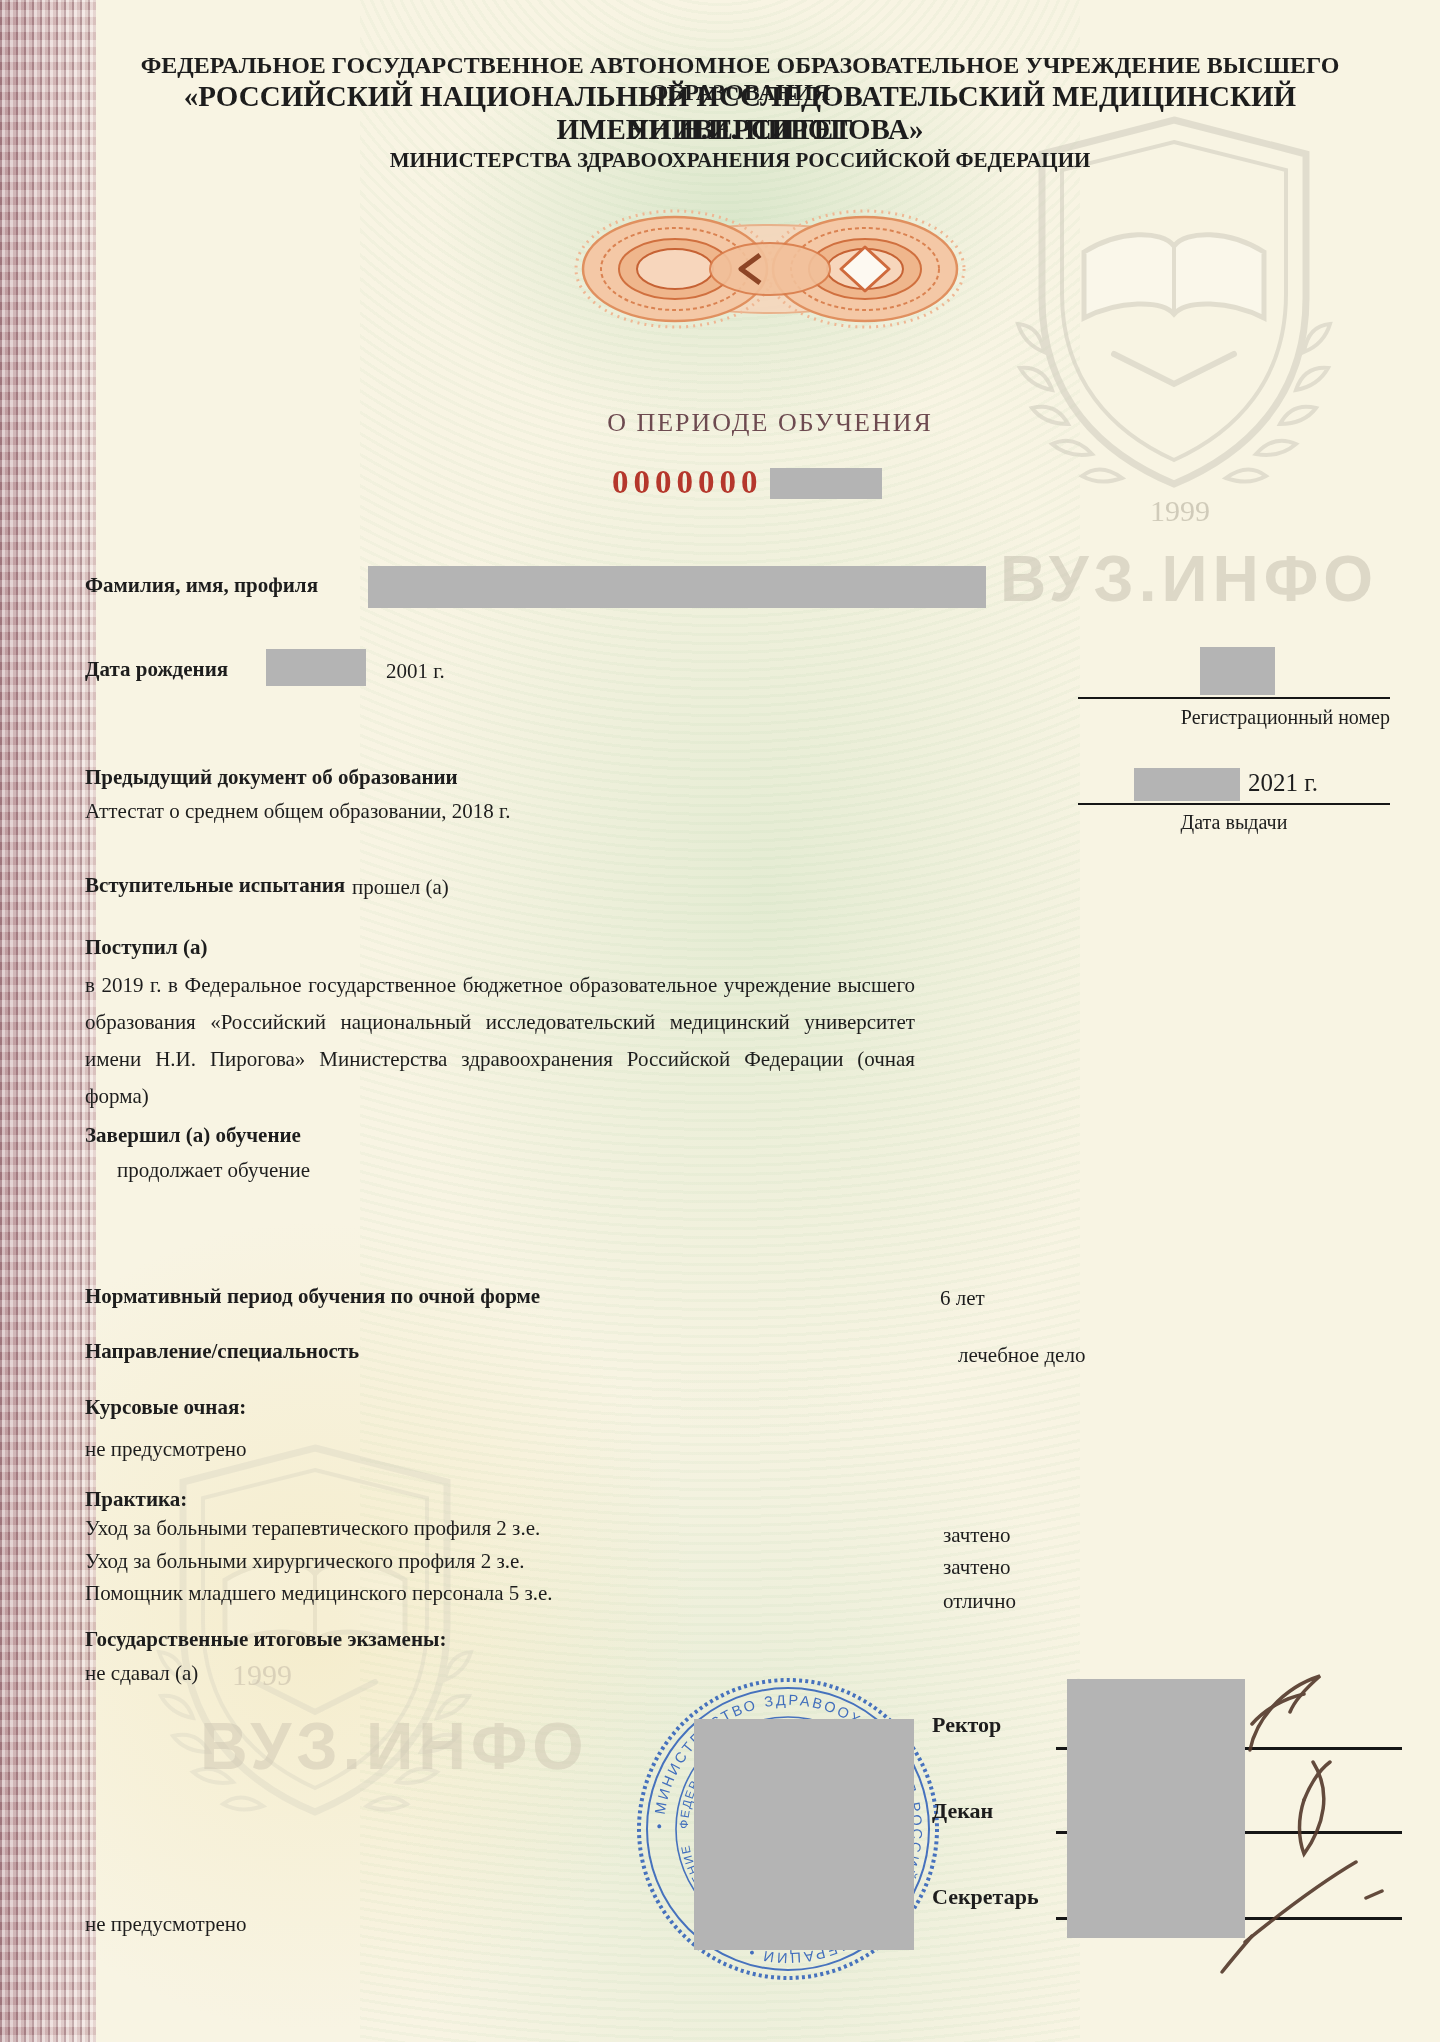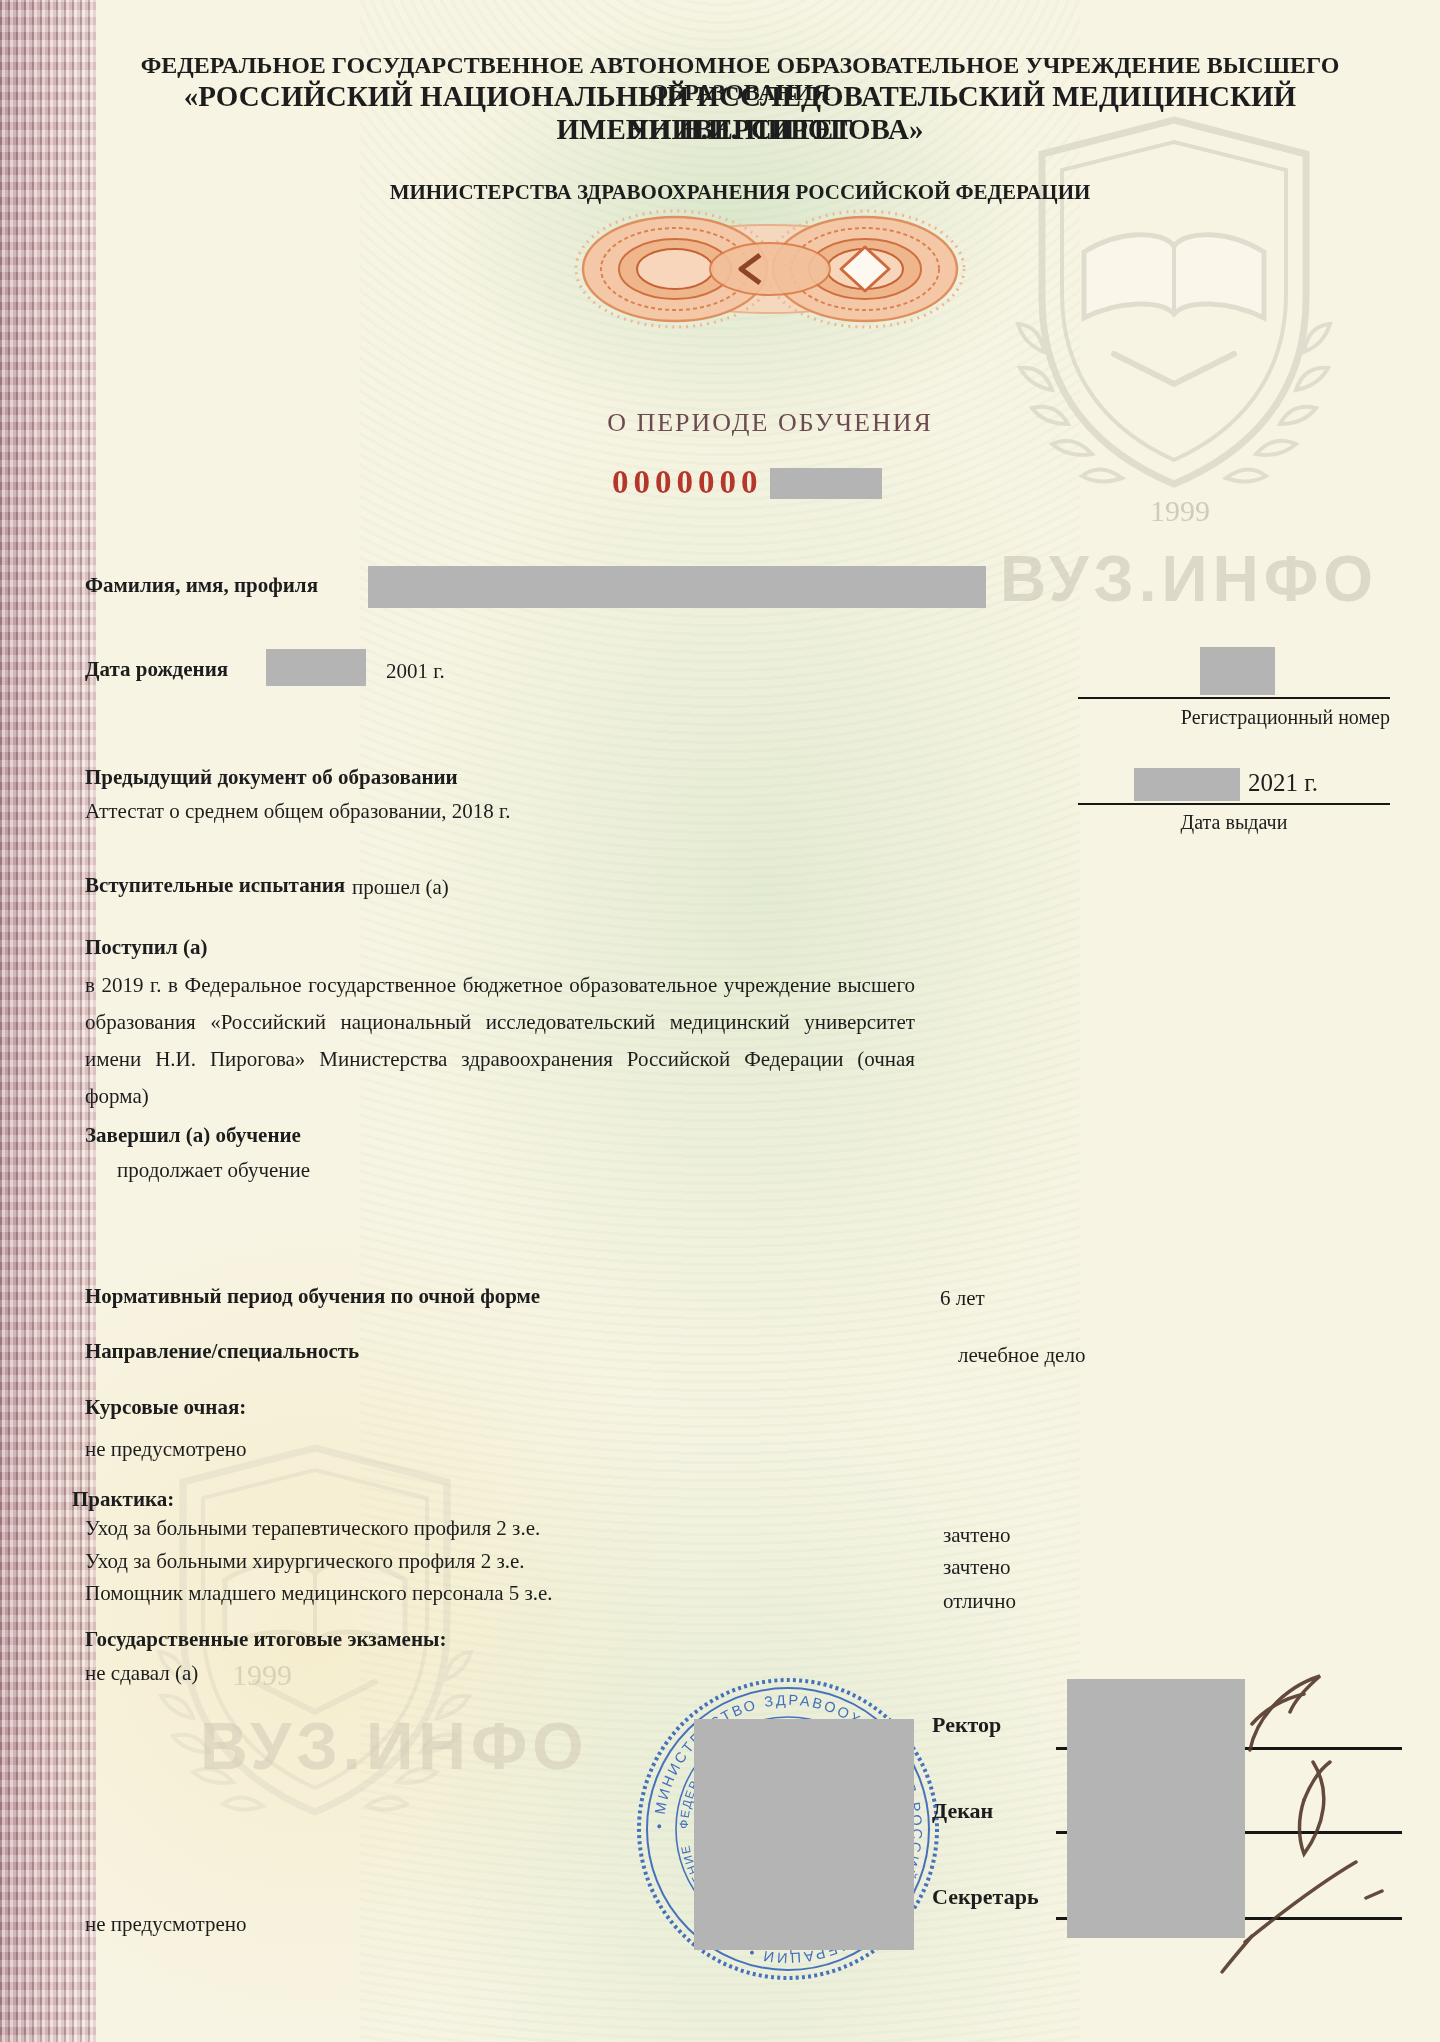--- a/index.html
+++ b/index.html
@@ -74,21 +74,21 @@
   </svg>
 
   <div class="abs wm" style="left:1150px;top:494px;font-size:30px;color:rgba(195,190,172,.75)">1999</div>
   <div class="abs wm wm-brand" style="left:1000px;top:542px;font-size:64px;color:rgba(193,188,171,.5)">ВУЗ.ИНФО</div>
   <div class="abs wm" style="left:232px;top:1658px;font-size:30px;color:rgba(200,190,170,.6)">1999</div>
   <div class="abs wm wm-brand" style="left:200px;top:1708px;font-size:66px;color:rgba(206,197,178,.5)">ВУЗ.ИНФО</div>
 
   <div class="abs txt center b" style="left:100px;top:52px;width:1280px;font-size:24px;">ФЕДЕРАЛЬНОЕ ГОСУДАРСТВЕННОЕ АВТОНОМНОЕ ОБРАЗОВАТЕЛЬНОЕ УЧРЕЖДЕНИЕ ВЫСШЕГО ОБРАЗОВАНИЯ</div>
   <div class="abs txt center b" style="left:100px;top:80px;width:1280px;font-size:29px;">«РОССИЙСКИЙ НАЦИОНАЛЬНЫЙ ИССЛЕДОВАТЕЛЬСКИЙ МЕДИЦИНСКИЙ УНИВЕРСИТЕТ</div>
   <div class="abs txt center b" style="left:100px;top:113px;width:1280px;font-size:29px;">ИМЕНИ Н.И. ПИРОГОВА»</div>
-  <div class="abs txt center b" style="left:100px;top:148px;width:1280px;font-size:21px;margin-top:32px;">МИНИСТЕРСТВА ЗДРАВООХРАНЕНИЯ РОССИЙСКОЙ ФЕДЕРАЦИИ</div>
+  <div class="abs txt center b" style="left:100px;top:148px;width:1280px;font-size:21px;">МИНИСТЕРСТВА ЗДРАВООХРАНЕНИЯ РОССИЙСКОЙ ФЕДЕРАЦИИ</div>
 
   <svg class="abs txt" style="left:555px;top:198px" width="430" height="142" viewBox="0 0 430 142">
     <g fill="none" stroke-linejoin="round">
       <ellipse cx="215" cy="71" rx="150" ry="44" fill="#f7d6bc" stroke="#eaa87f" stroke-width="2" opacity=".85"></ellipse>
       <ellipse cx="120" cy="71" rx="99" ry="58" stroke="#efb793" stroke-width="3" stroke-dasharray="2 5"></ellipse>
       <ellipse cx="310" cy="71" rx="99" ry="58" stroke="#efb793" stroke-width="3" stroke-dasharray="2 5"></ellipse>
       <ellipse cx="120" cy="71" rx="92" ry="52" fill="#f4c8a6" stroke="#e0905f" stroke-width="2.5"></ellipse>
       <ellipse cx="310" cy="71" rx="92" ry="52" fill="#f4c8a6" stroke="#e0905f" stroke-width="2.5"></ellipse>
       <ellipse cx="120" cy="71" rx="74" ry="41" stroke="#da8251" stroke-width="2" stroke-dasharray="4 3"></ellipse>
       <ellipse cx="310" cy="71" rx="74" ry="41" stroke="#da8251" stroke-width="2" stroke-dasharray="4 3"></ellipse>
@@ -136,21 +136,21 @@
 
   <div class="abs txt lbl" style="left:85px;top:1284px;">Нормативный период обучения по очной форме</div>
   <div class="abs txt val" style="left:940px;top:1286px;">6 лет</div>
 
   <div class="abs txt lbl" style="left:85px;top:1339px;">Направление/специальность</div>
   <div class="abs txt val" style="left:958px;top:1343px;">лечебное дело</div>
 
   <div class="abs txt lbl" style="left:85px;top:1395px;">Курсовые очная:</div>
   <div class="abs txt val" style="left:85px;top:1437px;">не предусмотрено</div>
 
-  <div class="abs txt lbl" style="left:72px;top:1487px;">Практика:</div>
+  <div class="abs txt lbl" style="left:85px;top:1487px;">Практика:</div>
 
   <div class="abs txt val" style="left:85px;top:1516px;text-align:right;">Уход за больными терапевтического профиля 2 з.е.</div>
   <div class="abs txt val" style="left:943px;top:1523px;">зачтено</div>
 
   <div class="abs txt val" style="left:85px;top:1549px;">Уход за больными хирургического профиля 2 з.е.</div>
   <div class="abs txt val" style="left:943px;top:1555px;">зачтено</div>
 
   <div class="abs txt val" style="left:85px;top:1581px;">Помощник младшего медицинского персонала 5 з.е.</div>
   <div class="abs txt val" style="left:943px;top:1589px;">отлично</div>
 

